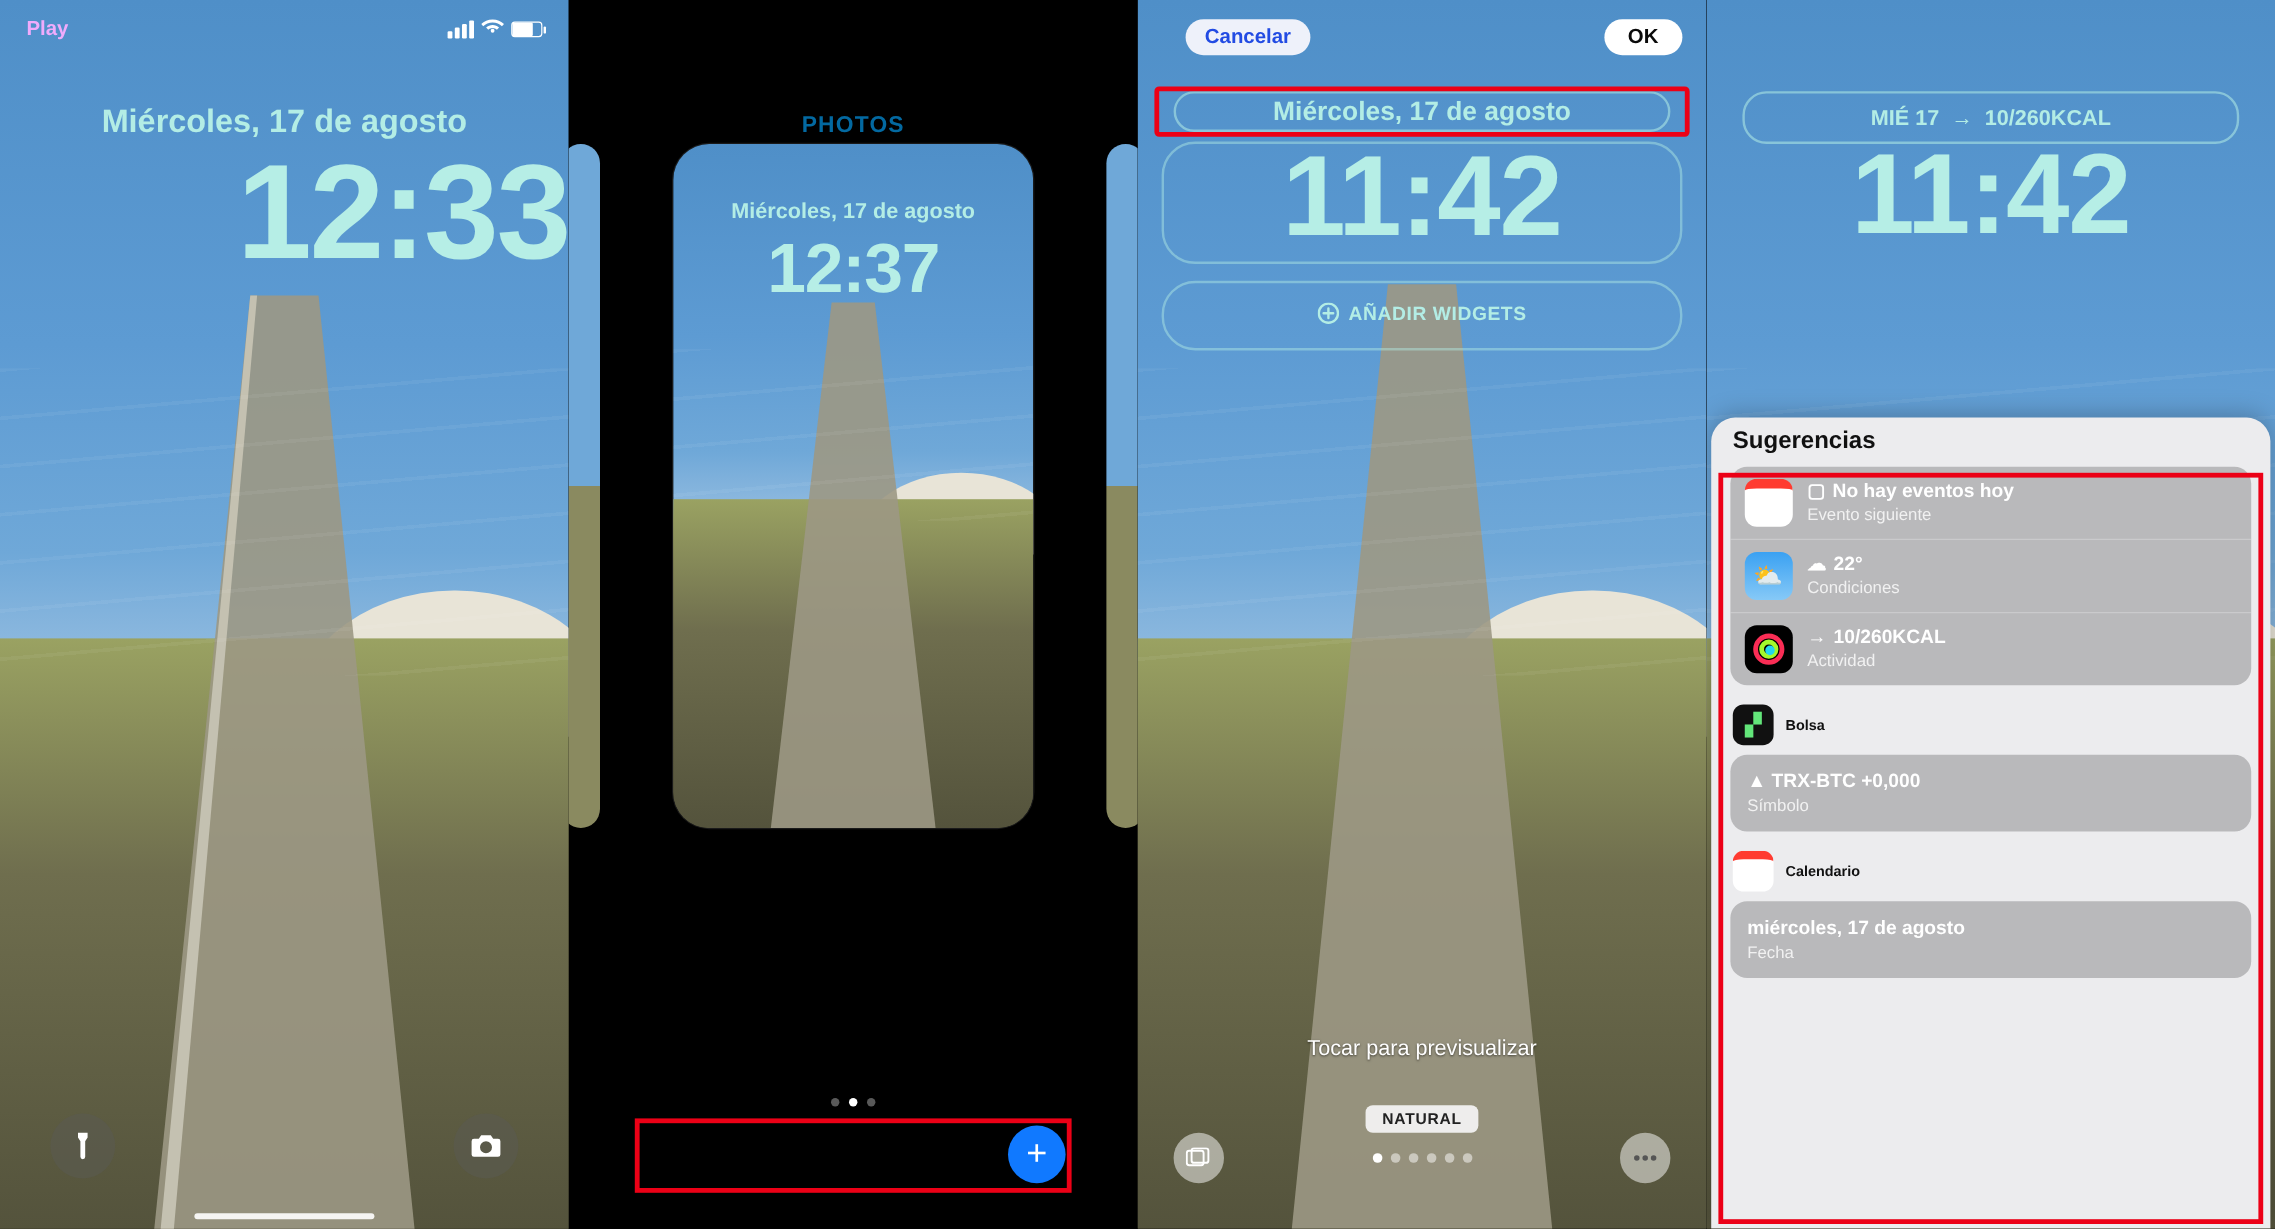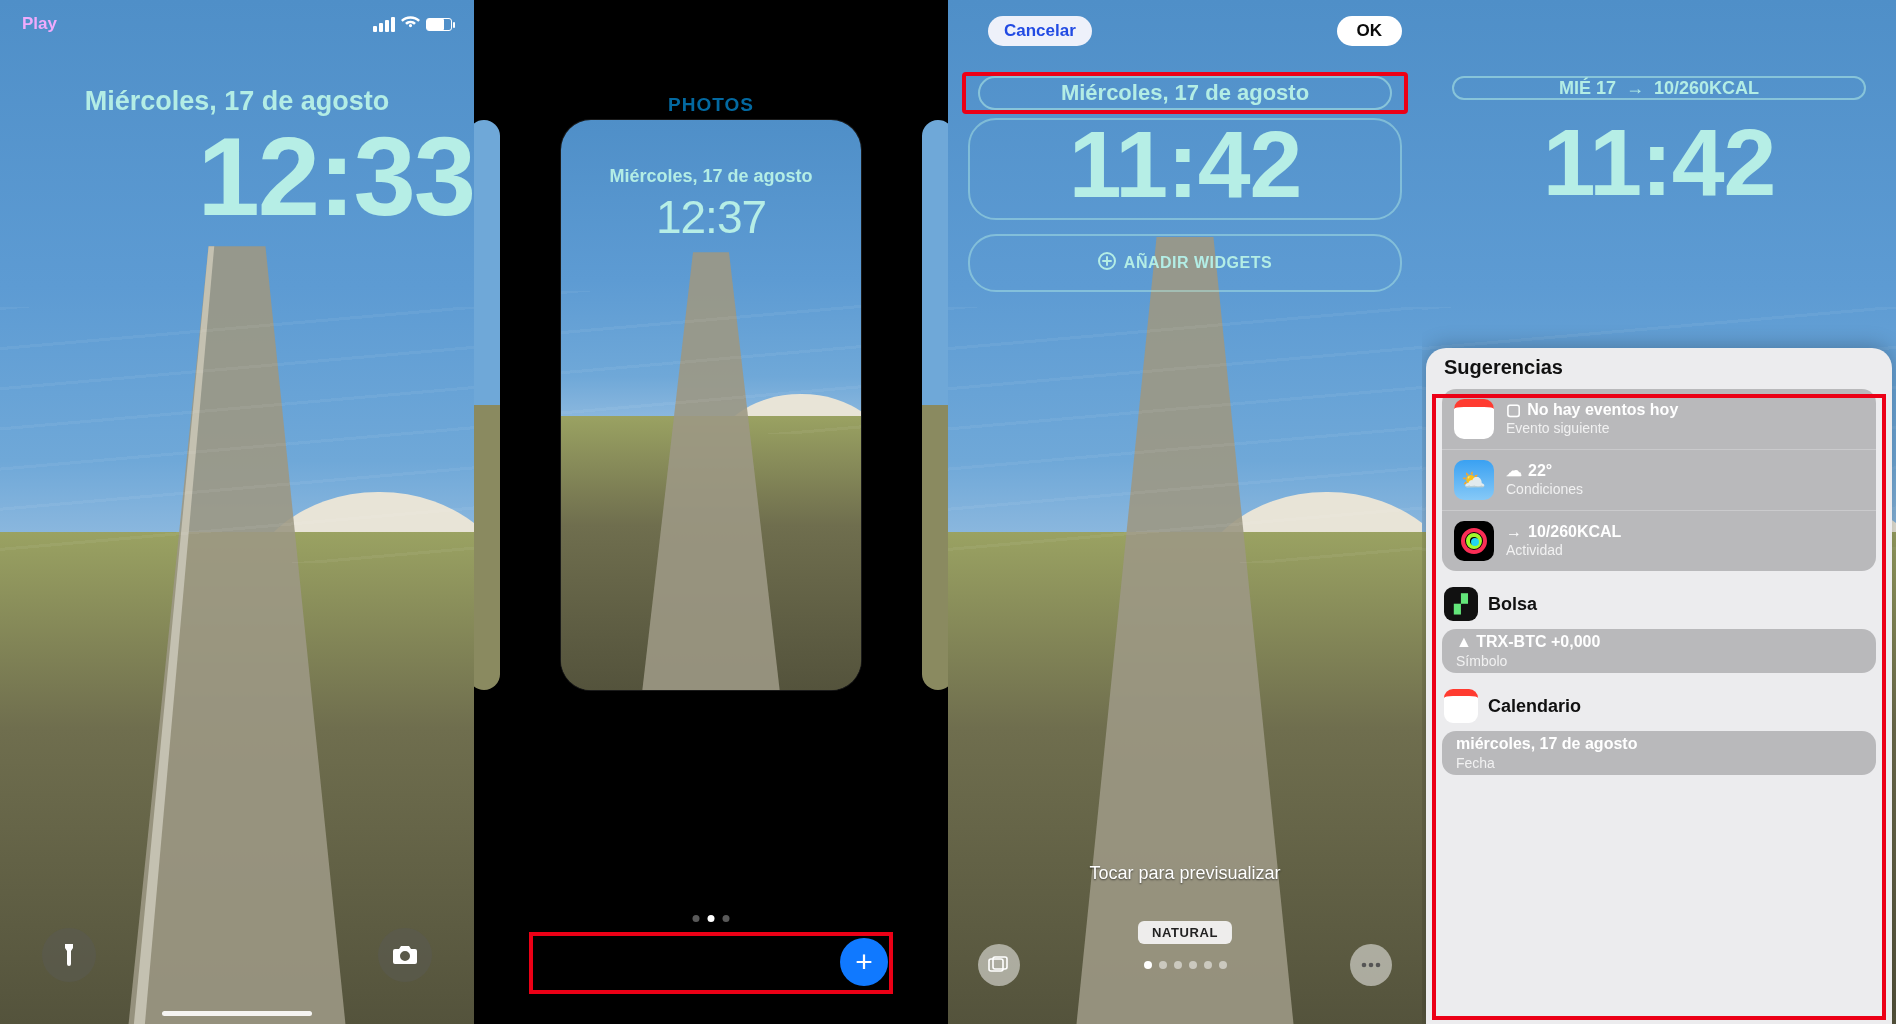--- a/index.html
+++ b/index.html
@@ -40,21 +40,21 @@
   .round-btn.left{left:42px;}
   .round-btn.right{right:42px;}
   .home-ind{position:absolute;bottom:8px;left:50%;transform:translateX(-50%);width:150px;height:5px;border-radius:3px;background:rgba(255,255,255,.9);}
 
   
   .p2{background:#000;}
   .p2-title{position:absolute;top:94px;left:0;right:0;text-align:center;color:#0369a1;font-size:19px;font-weight:700;letter-spacing:1px;}
   .gallery-card{position:absolute;top:120px;left:50%;transform:translateX(-50%);width:300px;height:570px;border-radius:30px;overflow:hidden;box-shadow:0 0 0 1px rgba(255,255,255,.1);}
   .gallery-card .wallpaper{position:absolute;inset:0;}
   .gallery-card .lock-date2{position:absolute;top:46px;left:0;right:0;text-align:center;color:#b3ede5;font-size:18px;font-weight:600;}
-  .gallery-card .lock-time2{position:absolute;top:70px;left:0;right:0;text-align:center;color:#b6eee6;font-size:46px;font-weight:400;letter-spacing:-1px;}
+  .gallery-card .lock-time2{position:absolute;top:70px;left:0;right:0;text-align:center;color:#b6eee6;font-size:58px;font-weight:700;letter-spacing:-1px;}
   .side-peek{position:absolute;top:120px;height:570px;width:32px;background:linear-gradient(#6fa8d8 0 50%,#8a8a60 50%);border-radius:30px;}
   .side-peek.left{left:-6px;}
   .side-peek.right{right:-6px;}
   .pager-dots{position:absolute;bottom:102px;left:50%;transform:translateX(-50%);display:flex;gap:8px;}
   .pager-dots span{width:7px;height:7px;border-radius:50%;background:rgba(255,255,255,.35);}
   .pager-dots span.active{background:#fff;}
   .red-box{position:absolute;border:4px solid #ec0016;z-index:50;}
   .p2-red{left:55px;right:55px;bottom:30px;height:62px;}
   .customize-btn{position:absolute;bottom:38px;left:70px;right:110px;height:48px;border-radius:28px;background:#2e2e30;color:#e9e9ea;font-size:20px;font-weight:500;display:flex;align-items:center;justify-content:center;}
   .add-fab{position:absolute;bottom:38px;right:60px;width:48px;height:48px;border-radius:50%;background:#1079ff;color:#fff;display:flex;align-items:center;justify-content:center;font-size:30px;}
@@ -69,21 +69,21 @@
   .add-widgets{position:absolute;top:234px;left:20px;right:20px;height:58px;border:2px solid rgba(179,237,229,.45);border-radius:28px;display:flex;align-items:center;justify-content:center;gap:8px;color:#b3ede5;font-size:16px;font-weight:700;letter-spacing:.5px;}
   .tap-preview{position:absolute;bottom:140px;left:0;right:0;text-align:center;color:#fff;font-size:18px;font-weight:500;text-shadow:0 1px 2px rgba(0,0,0,.6);}
   .filter-chip{position:absolute;bottom:80px;left:50%;transform:translateX(-50%);background:rgba(245,245,245,.92);color:#222;font-size:13px;font-weight:700;letter-spacing:.6px;padding:4px 14px;border-radius:6px;}
   .p3-bottom{position:absolute;bottom:38px;left:0;right:0;display:flex;align-items:center;justify-content:space-between;padding:0 30px;}
   .p3-circ{width:42px;height:42px;border-radius:50%;background:rgba(255,255,255,.5);display:flex;align-items:center;justify-content:center;}
   .color-dots{display:flex;gap:7px;}
   .color-dots span{width:8px;height:8px;border-radius:50%;background:rgba(255,255,255,.5);}
   .color-dots span.active{background:#fff;}
 
   
-  .p4-date-widget{position:absolute;top:76px;left:30px;right:30px;height:24px;border:2px solid rgba(179,237,229,.55);border-radius:20px;display:flex;align-items:center;justify-content:center;gap:10px;color:#b3ede5;font-size:18px;font-weight:600;text-transform:uppercase;}
+  .p4-date-widget{position:absolute;top:76px;left:30px;right:30px;height:44px;border:2px solid rgba(179,237,229,.55);border-radius:20px;display:flex;align-items:center;justify-content:center;gap:10px;color:#b3ede5;font-size:18px;font-weight:600;text-transform:uppercase;}
   .p4-time{position:absolute;top:108px;left:0;right:0;text-align:center;color:#b6eee6;font-size:95px;font-weight:700;letter-spacing:-1px;}
   .sheet{position:absolute;left:4px;right:4px;bottom:0;top:348px;background:#ececee;border-radius:20px 20px 0 0;box-shadow:0 -2px 20px rgba(0,0,0,.25);}
   .sheet-header{display:flex;align-items:center;justify-content:center;position:relative;height:48px;}
   .sheet-title{font-size:18px;font-weight:700;color:#111;}
   .sheet-close{position:absolute;right:14px;top:10px;width:30px;height:30px;border-radius:50%;background:#dcdce0;color:#6b6b70;font-size:19px;display:flex;align-items:center;justify-content:center;}
   .p4-red{left:10px;right:10px;top:394px;bottom:4px;}
   .sheet-body{padding:2px 16px 12px;overflow:auto;height:calc(100% - 48px);}
   .section-h{font-size:20px;font-weight:700;color:#111;margin:6px 2px 10px;}
   .sug-group{background:#b9b9bb;border-radius:14px;overflow:hidden;}
   .sug-row{display:flex;align-items:center;gap:12px;padding:10px 12px;border-bottom:1px solid rgba(255,255,255,.25);}
@@ -92,22 +92,22 @@
   .sug-icon.cal{background:#fff;border-top:8px solid #ff3b30;}
   .sug-icon.wth{background:linear-gradient(#3aa1f2,#86c9f7);}
   .sug-icon.act{background:#000;}
   .sug-text{color:#fff;line-height:1.25;}
   .sug-text .t1{font-size:16px;font-weight:600;display:flex;gap:6px;align-items:center;}
   .sug-text .t2{font-size:14px;color:rgba(255,255,255,.8);font-weight:500;}
   .app-h{display:flex;align-items:center;gap:10px;margin:16px 2px 8px;}
   .app-h .app-ic{width:34px;height:34px;border-radius:9px;display:flex;align-items:center;justify-content:center;font-size:18px;}
   .app-ic.bolsa{background:#111;color:#63e67a;}
   .app-ic.cal2{background:#fff;border-top:7px solid #ff3b30;}
-  .app-h .app-name{font-size:18px;font-weight:700;color:#111;}
-  .card-row{background:#b9b9bb;border-radius:14px;padding:4px 14px;color:#fff;}
+  .app-h .app-name{font-size:12px;font-weight:700;color:#111;}
+  .card-row{background:#b9b9bb;border-radius:14px;padding:14px 14px;color:#fff;}
   .card-row .t1{font-size:16px;font-weight:600;}
   .card-row .t2{font-size:14px;color:rgba(255,255,255,.8);margin-top:2px;}
 
   
   .bars{display:inline-flex;gap:2px;align-items:flex-end;}
   .bars b{width:4px;background:#fff;border-radius:1px;}
   .bars b:nth-child(1){height:6px}.bars b:nth-child(2){height:9px}.bars b:nth-child(3){height:12px}.bars b:nth-child(4){height:15px}
   .batt{width:26px;height:13px;border:1.5px solid #fff;border-radius:3px;position:relative;}
   .batt::after{content:"";position:absolute;right:-4px;top:3px;width:2.5px;height:6px;background:#fff;border-radius:1px;}
   .batt i{display:block;height:100%;width:70%;background:#fff;border-radius:1px;}

